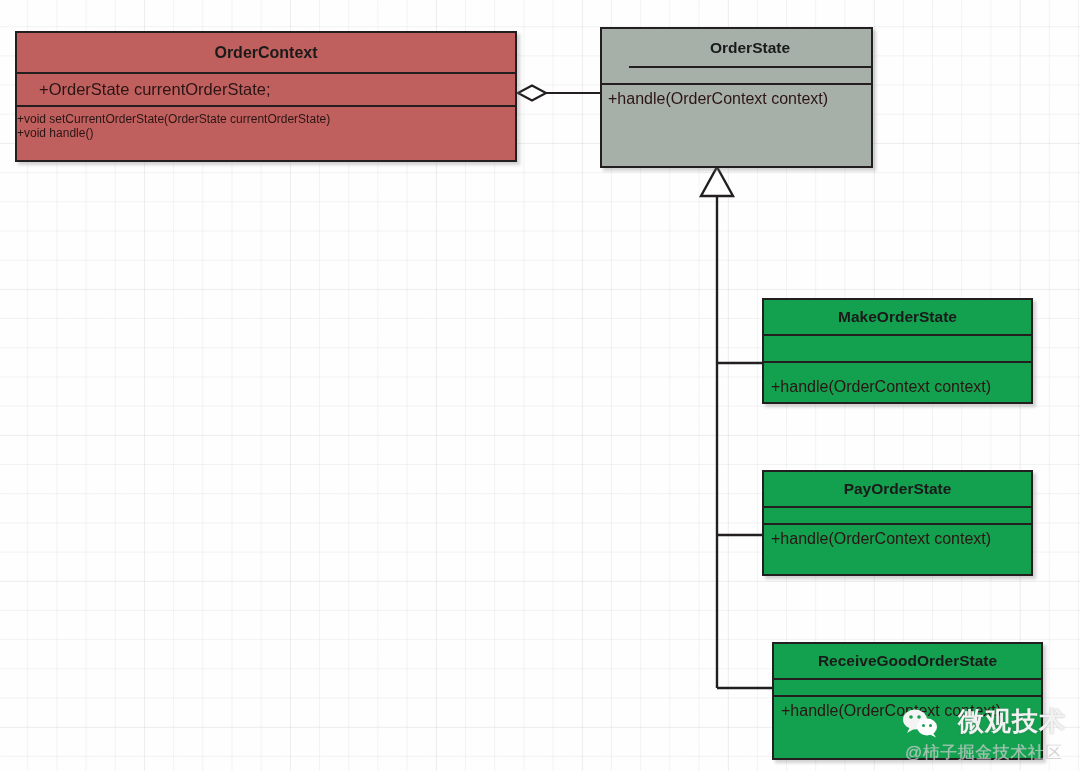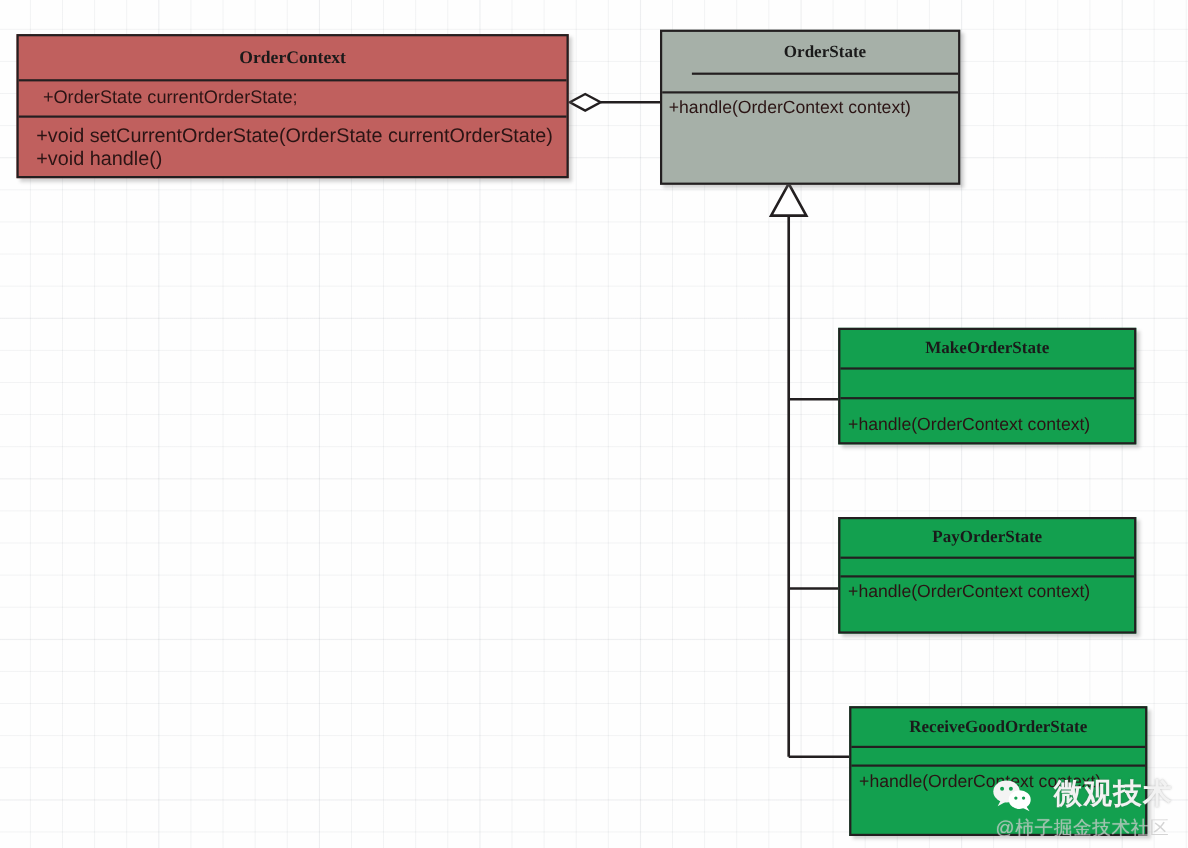--- a/index.html
+++ b/index.html
@@ -48,21 +48,20 @@
   .uml-title {
     box-sizing: border-box;
     font-weight: bold;
     text-align: center;
     color: #1a1a1a;
     display: flex;
     align-items: center;
     justify-content: center;
     border-bottom: 2px solid #231f20;
     white-space: nowrap;
-    font-family: Liberation Serif, serif;
   }
   .uml-attrs {
     box-sizing: border-box;
     border-bottom: 2px solid #231f20;
     color: #2b1414;
     display: flex;
     flex-direction: column;
     justify-content: center;
   }
   .uml-ops {
@@ -77,21 +76,21 @@
     line-height: 1.14;
   }
 
   
   #cls-ordercontext {
     left: 15px; top: 31px; width: 502px; height: 131px;
     background: #c0605e;
   }
   #cls-ordercontext .uml-title { height: 41px; font-size: 16px; }
   #cls-ordercontext .uml-attrs { height: 33px; padding: 0 22px; font-size: 16.5px; }
-  #cls-ordercontext .uml-ops { padding: 6px 6px 0 16px; font-size: 18px; }
+  #cls-ordercontext .uml-ops { padding: 6px 6px 0 0; font-size: 12px; }
 
   
   #cls-orderstate {
     left: 600px; top: 27px; width: 273px; height: 141px;
     background: #a6b0a8;
   }
   #cls-orderstate .uml-title { height: 39px; font-size: 15.5px; margin-left: 27px; }
   #cls-orderstate .uml-attrs { height: 17px; }
   #cls-orderstate .uml-ops { padding: 5px 6px 0 6px; font-size: 16px; }
 

